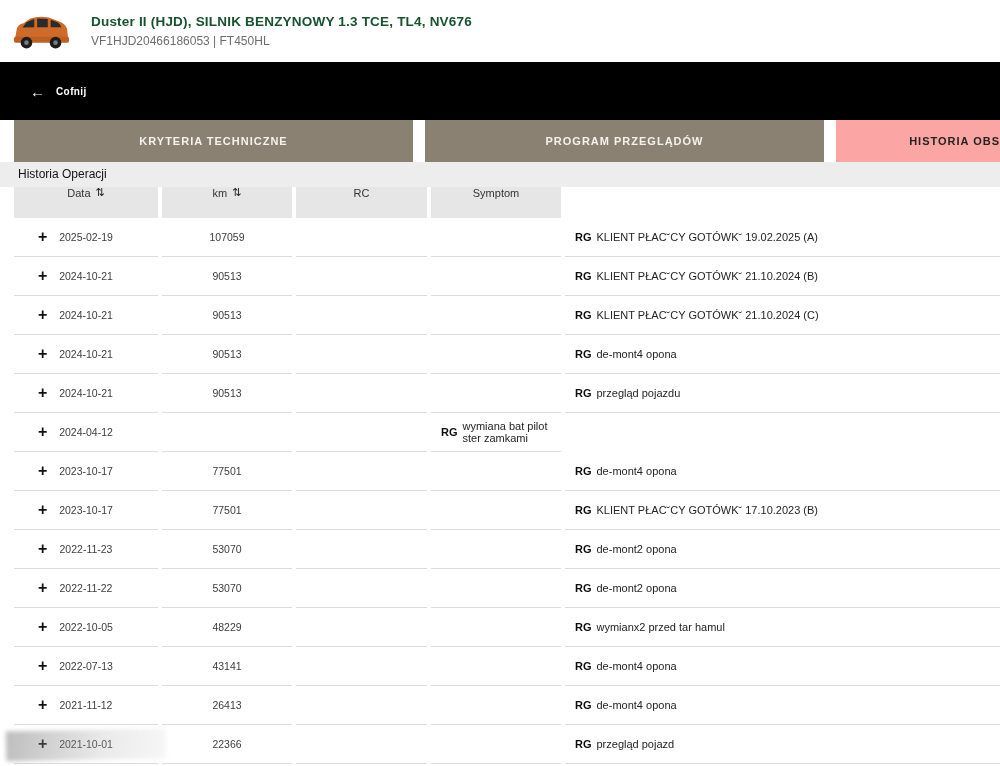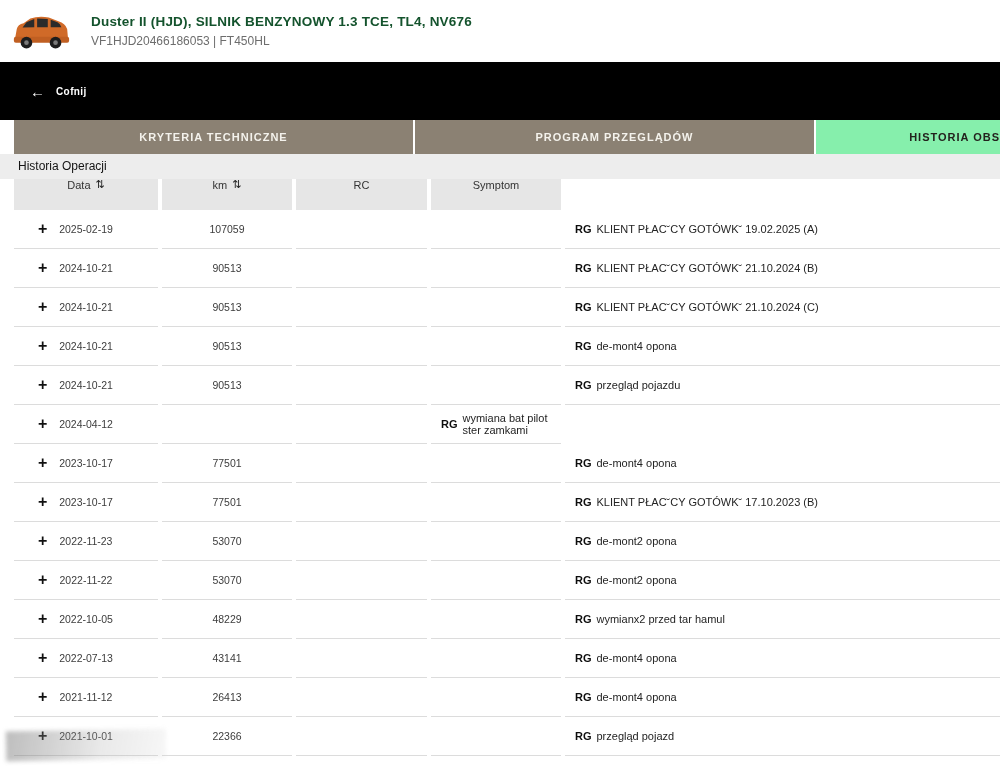--- a/index.html
+++ b/index.html
@@ -16,30 +16,30 @@
   .veh-title { font-size:13.5px; font-weight:bold; color:#14532d; letter-spacing:.2px; }
   .veh-sub { font-size:12px; color:#6d6d6d; margin-top:5px; }
 
   
   .blackbar { height:58px; background:#000; display:flex; align-items:center; padding-left:30px; }
   .back-btn { display:flex; align-items:center; gap:11px; color:#fff; cursor:pointer; }
   .back-arrow { font-size:15px; line-height:1; }
   .back-label { font-size:10px; font-weight:bold; letter-spacing:.4px; }
 
   
-  .tabs { display:flex; gap:2px; margin-left:14px; height:34px; overflow:hidden; }
+  .tabs { display:flex; gap:12px; margin-left:14px; height:42px; overflow:hidden; }
   .tab {
     background:#8b8173; color:#f4f2ec;
     display:flex; align-items:center; justify-content:center;
     font-size:11px; font-weight:bold; letter-spacing:1px;
     white-space:nowrap; cursor:pointer;
   }
   .tab-1, .tab-2 { width:399px; }
   .tab-3 { flex:1; justify-content:flex-end; }
-  .tab.active { background:#86efac; color:#23221d; }
+  .tab.active { background:#fca5a5; color:#23221d; }
 
   
   .section-title {
     background:#ededed; padding:5px 18px 6px;
     font-size:12px; font-weight:normal; color:#141414;
   }
 
   
   .htable { margin-left:14px; }
   .thead, .trow {

